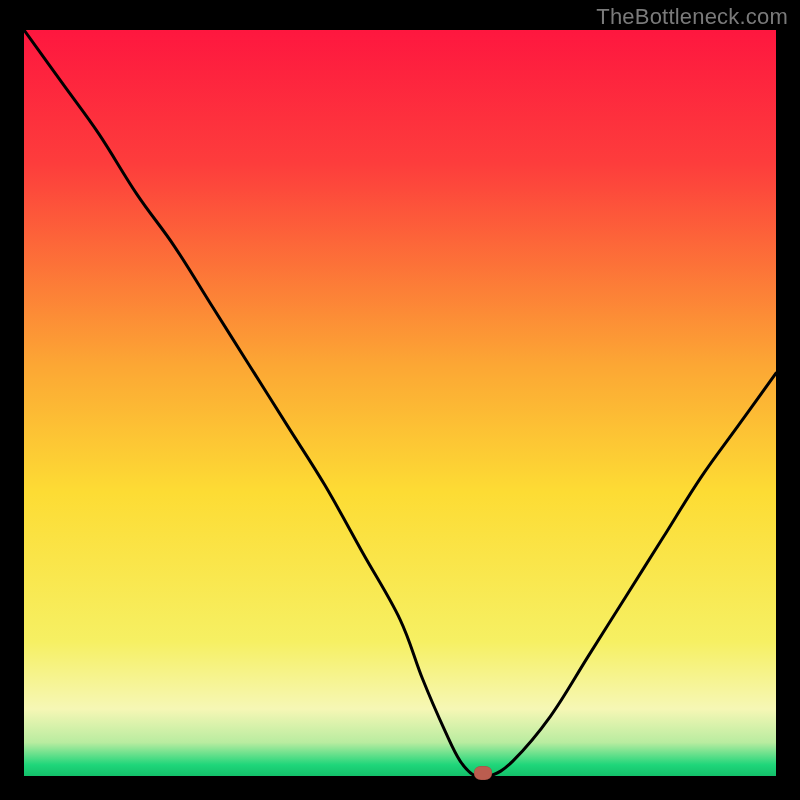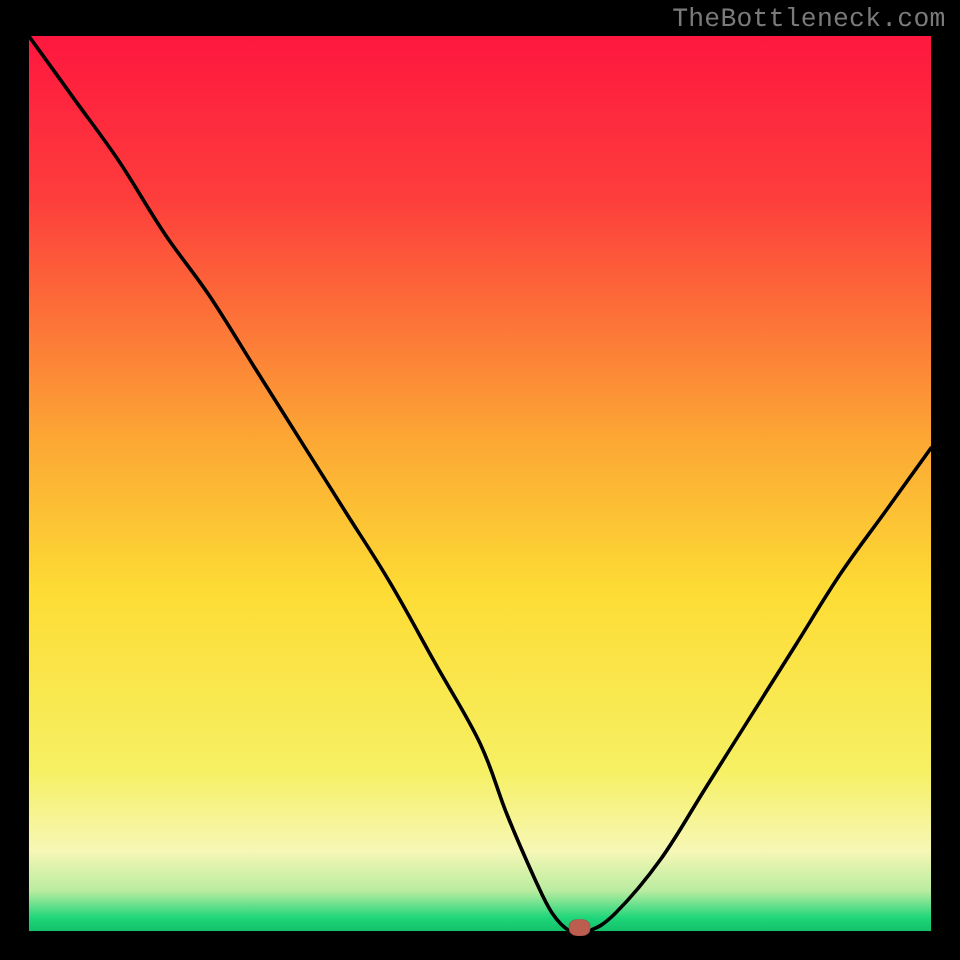--- a/index.html
+++ b/index.html
@@ -11,21 +11,20 @@
     overflow: hidden;
     font-family: Arial, Helvetica, sans-serif;
   }
   .frame {
     position: absolute;
     left: 0;
     top: 0;
     width: 800px;
     height: 800px;
     background: #000;
-    font-family: Liberation Mono, monospace;
   }
   .watermark {
     position: absolute;
     top: 4px;
     right: 12px;
     color: #7a7a7a;
     font-size: 22px;
     font-weight: 500;
     letter-spacing: 0.2px;
     user-select: none;

